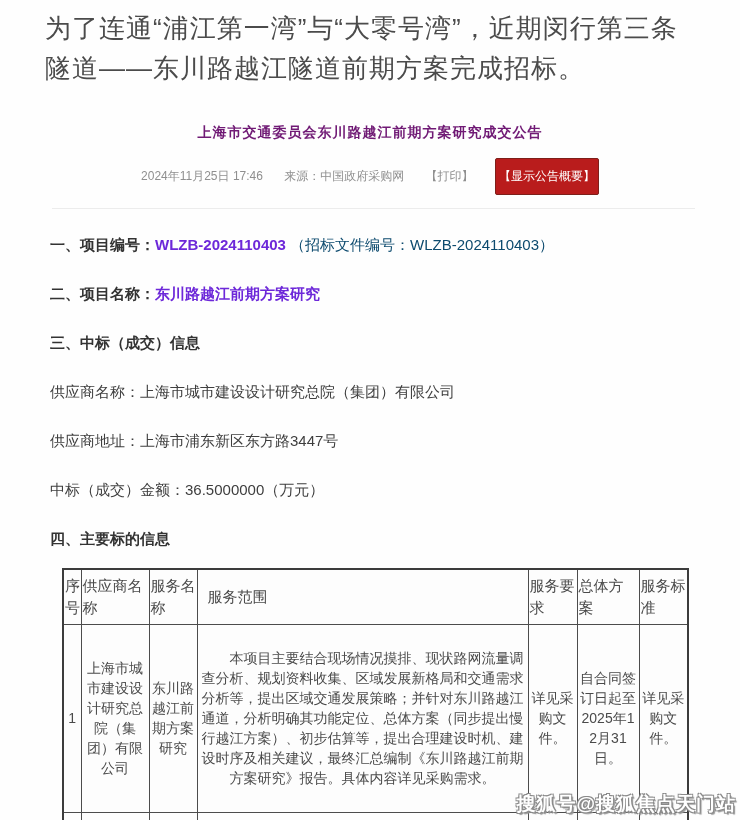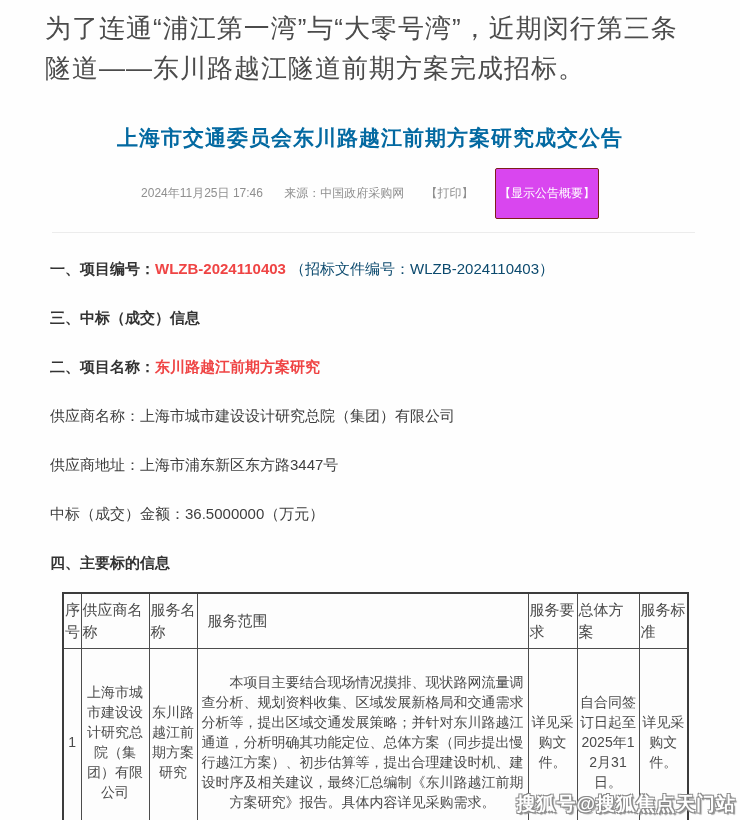--- a/index.html
+++ b/index.html
@@ -16,61 +16,61 @@
     margin:8px 38px 0 45px;
     font-size:26px;
     line-height:40px;
     color:#4b4b4b;
     letter-spacing:1px;
   }
 
   .doc-title{
     margin:36px 30px 4px 30px;
     text-align:center;
-    font-size:21px;
+    font-size:14px;
     font-weight:bold;
-    color:#0369a1;
+    color:#701a75;
     letter-spacing:1px;
   }
 
   .meta{
     margin-top:16px;
     text-align:center;
     font-size:12px;
     color:#8f8f8f;
     white-space:nowrap;
   }
   .meta span{margin:0 9px;}
   .print-link{color:#8f8f8f;cursor:pointer;}
   .summary-badge{
     display:inline-block;
-    background:#d946ef;
+    background:#b91c1c;
     border:1px solid #7e1f1a;
     color:#ffffff;
     font-size:12px;
-    padding:16px 3px;
+    padding:9px 3px;
     border-radius:2px;
     cursor:pointer;
   }
 
   .divider{
     border:none;
     border-top:1px solid #ececec;
     margin:13px 45px 0 52px;
   }
 
   .fields{
     margin:0 40px 0 50px;
     font-size:15px;
     color:#3e3e3e;
   }
   .field{margin-top:30px;line-height:19px;}
   .field.first{margin-top:26px;}
   .lbl-bold{font-weight:bold;color:#333333;}
-  .val-bold{font-weight:bold;color:#ef4444;}
+  .val-bold{font-weight:bold;color:#6d28d9;}
   .note-gray{color:#0c4a6e;font-weight:normal;}
 
   table.subject{
     border-collapse:collapse;
     margin:20px 0 0 62px;
     width:625px;
     table-layout:fixed;
     background:#fdfdfd;
     border:2px solid #3c3c3c;
   }
@@ -132,24 +132,24 @@
   </div>
 
   <hr class="divider">
 
   <div class="fields">
     <div class="field first">
       <span class="lbl-bold">一、项目编号：</span><span class="val-bold">WLZB-2024110403</span>
       <span class="note-gray">（招标文件编号：WLZB-2024110403）</span>
     </div>
     <div class="field">
+      <span class="lbl-bold">二、项目名称：</span><span class="val-bold">东川路越江前期方案研究</span>
+    </div>
+    <div class="field">
       <span class="lbl-bold">三、中标（成交）信息</span>
-    </div>
-    <div class="field">
-      <span class="lbl-bold">二、项目名称：</span><span class="val-bold">东川路越江前期方案研究</span>
     </div>
     <div class="field">
       <span>供应商名称：</span><span>上海市城市建设设计研究总院（集团）有限公司</span>
     </div>
     <div class="field">
       <span>供应商地址：</span><span>上海市浦东新区东方路3447号</span>
     </div>
     <div class="field">
       <span>中标（成交）金额：</span><span>36.5000000（万元）</span>
     </div>

